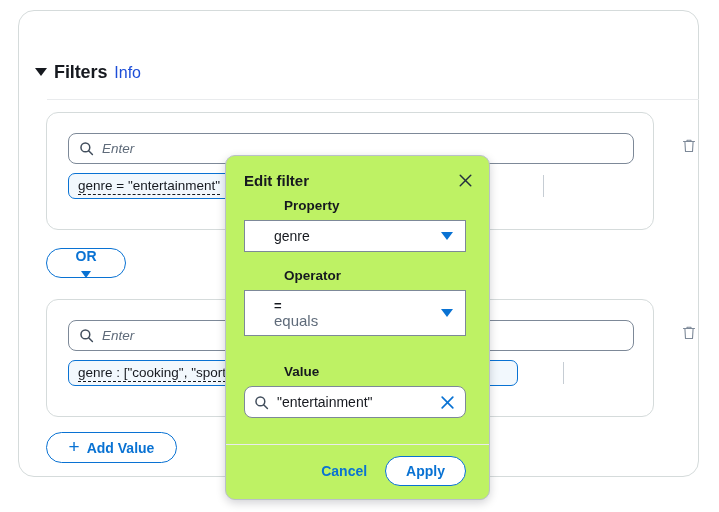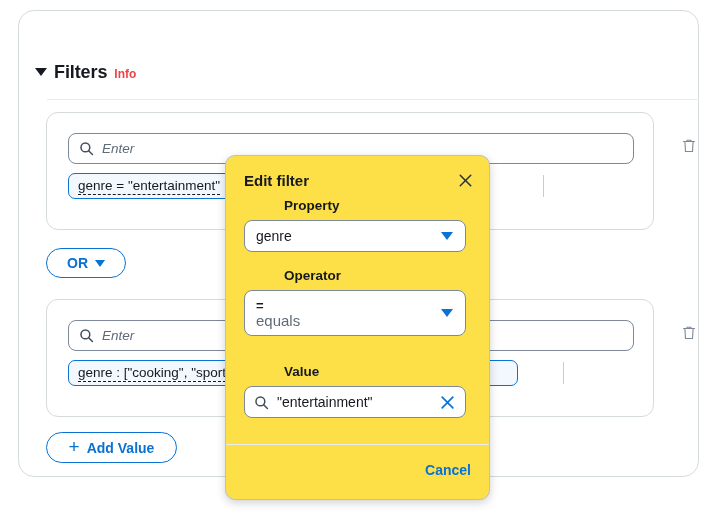--- a/index.html
+++ b/index.html
@@ -40,21 +40,21 @@
     border-left: 6px solid transparent;
     border-right: 6px solid transparent;
     border-top: 8px solid #16191f;
     position: relative; top: -2px;
   }
   .hdr-title {
     font-size: 18px; font-weight: bold; color: #16191f;
     letter-spacing: -0.1px;
   }
   .hdr-info {
-    font-size: 12px; font-weight: bold; color: #ef4444;
+    font-size: 16px; font-weight: normal; color: #1d4ed8;
     text-decoration: none; cursor: pointer;
   }
   .hdr-desc {
     position: absolute;
     left: 28px; top: 46px;
     width: 650px;
     font-size: 13.5px; line-height: 19px; color: #16191f;
   }
   .hdr-divider {
     position: absolute;
@@ -141,41 +141,41 @@
     background: #ffffff;
     color: #0972d3;
     font-size: 14px; font-weight: bold;
     display: flex; align-items: center; justify-content: center;
     gap: 7px;
     box-sizing: border-box;
     cursor: pointer;
   }
   #or-button {
     left: 27px; top: 237px;
-    width: 80px; height: 30px;
+    width: 80px; height: 30px; flex-direction: column;
   }
   .pill-caret {
     width: 0; height: 0;
     border-left: 5px solid transparent;
     border-right: 5px solid transparent;
     border-top: 7px solid #0972d3;
   }
   #add-group-button {
     left: 27px; top: 421px;
     width: 131px; height: 31px;
     font-size: 14px;
   }
   .plus-glyph { font-size: 19px; font-weight: normal; line-height: 1; position: relative; top: -1px; }
 
   
   .modal {
     position: absolute;
     left: 225px; top: 155px;
     width: 265px; height: 345px;
-    background: #fde047;
+    background: #bef264;
     border: 1px solid #b9c0c9;
     border-radius: 10px;
     box-shadow: 0 3px 10px rgba(0,7,22,0.18);
     box-sizing: border-box;
     overflow: hidden;
   }
   .modal-title {
     position: absolute; left: 18px; top: 16px;
     font-size: 15px; font-weight: bold; color: #16191f;
   }
@@ -191,25 +191,25 @@
   }
   #label-property { top: 42px; }
   #label-operator { top: 112px; text-align: center; }
   #label-value    { top: 208px; }
 
   .select-box {
     position: absolute;
     left: 18px;
     width: 222px;
     border: 1.5px solid #7d8998;
-    border-radius: 8px;
+    border-radius: 0;
     background: #ffffff;
     box-sizing: border-box;
     display: flex; align-items: center;
-    padding: 0 11px;
+    padding: 0 29px;
     cursor: pointer;
   }
   #select-property { top: 64px; height: 32px; }
   #select-operator { top: 134px; height: 46px; }
   .select-value-single { font-size: 14px; color: #16191f; }
   .sel-stack { display: flex; flex-direction: column; justify-content: center; gap: 1px; }
   .sel-op-symbol { font-size: 13px; font-weight: bold; color: #16191f; line-height: 14px; }
   .sel-op-word { font-size: 15px; color: #5f6b7a; line-height: 14px; }
   .select-caret {
     position: absolute; right: 12px;
@@ -231,21 +231,21 @@
     padding: 0 9px;
   }
   .value-text { font-size: 14px; color: #16191f; flex: 1 1 auto; }
   .value-clear { width: 17px; height: 17px; cursor: pointer; flex: 0 0 auto; }
 
   .modal-footer-divider {
     position: absolute; left: 0; top: 288px;
     width: 100%; height: 1px; background: #e9ebed;
   }
   .modal-actions {
-    position: absolute; right: 10px; top: 300px;
+    position: absolute; right: 23px; top: 300px;
     display: flex; align-items: center; gap: 10px;
   }
   .btn-link {
     background: none; border: none;
     color: #0972d3; font-size: 14px; font-weight: bold;
     font-family: "Liberation Sans", sans-serif;
     cursor: pointer; padding: 6px 8px;
   }
   .btn-normal {
     background: #ffffff;
@@ -355,16 +355,17 @@
         <svg width="17" height="17" viewBox="0 0 16 16">
           <line x1="3" y1="3" x2="13" y2="13" stroke="#0972d3" stroke-width="1.6" stroke-linecap="round"></line>
           <line x1="13" y1="3" x2="3" y2="13" stroke="#0972d3" stroke-width="1.6" stroke-linecap="round"></line>
         </svg>
       </span>
     </div>
 
     <div class="modal-footer-divider"></div>
     <div class="modal-actions">
       <button class="btn-link">Cancel</button>
+      <button class="btn-normal">Apply</button>
     </div>
   </div>
 
 </div>
 
 </body></html>

